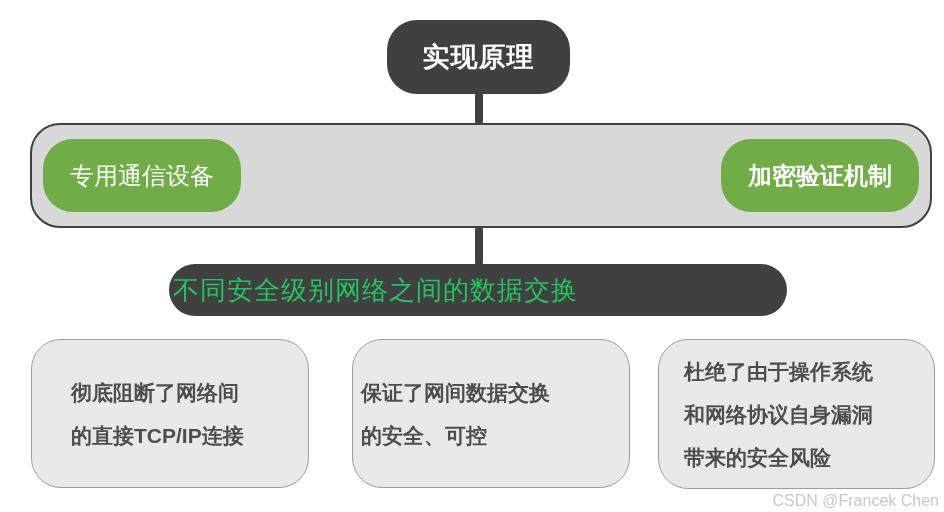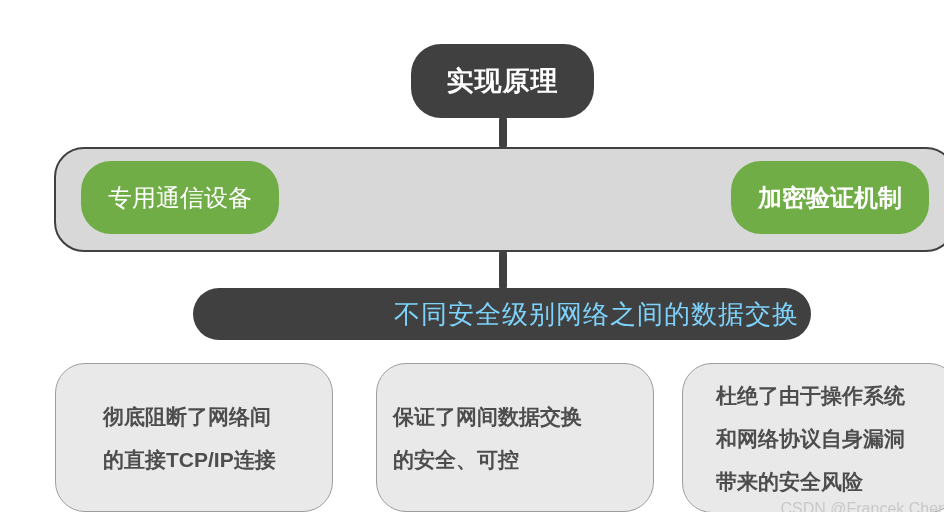--- a/index.html
+++ b/index.html
@@ -1,15 +1,15 @@
 <!DOCTYPE html>
 <html style="--dark-box: #404040; --green-box: #70ad47; --methods-bar-bg: #d8d8d8; --benefit-box-bg: #e9e9e9; --benefit-box-border: #9d9d9d; --benefit-text: #4d4d4d; --watermark-text: #c9c9c9;"><head>
 <meta charset="utf-8">
 <style>
-  * { margin: 12px; padding: 0; box-sizing: border-box; border-radius: 30px; }
+  * { margin: 4px; padding: 0; box-sizing: border-box; border-radius: 30px; }
   html, body { background: #ffffff; }
   body {
     width: 944px; height: 512px;
     position: relative;
     overflow: hidden;
     font-family: "Liberation Sans", "DejaVu Sans", sans-serif;
   }
 
   
   .title-box {
@@ -28,22 +28,22 @@
   }
   .connector.top { top: 80px; height: 33px; }
   .connector.middle { top: 214px; height: 40px; }
 
   
   .methods-bar {
     position: absolute; left: 18px; top: 111px;
     width: 902px; height: 105px;
     background: var(--methods-bar-bg, #d8d8d8);
     border: 2px solid var(--dark-box, #404040);
-    display: flex; justify-content: space-between;
-    padding: 0 13px;
+    display: flex; align-items: center; justify-content: space-between;
+    padding: 0 7px;
     gap: 38px;
   }
   .method-box {
     height: 73px;
     background: var(--green-box, #70ad47);
     color: #ffffff;
     display: flex; align-items: center; justify-content: center;
     font-size: 24px;
   }
   .method-box span {
@@ -54,22 +54,22 @@
   .method-box.w1 { width: 198px; }
   .method-box.w2 { width: 196px; }
   .method-box.w3 { width: 198px; font-weight: bold; }
   .method-box.w4 { width: 223px; }
 
   
   .exchange-bar {
     position: absolute; left: 157px; top: 252px;
     width: 618px; height: 52px;
     background: var(--dark-box, #404040);
-    color: #7dd3fc;
-    display: flex; align-items: center; justify-content: flex-end;
+    color: #22c55e;
+    display: flex; align-items: center; justify-content: flex-start;
     font-size: 26px; letter-spacing: 1px;
   }
 
   
   .benefit-box {
     position: absolute; top: 327px; height: 149px;
     background: var(--benefit-box-bg, #e9e9e9);
     border: 1px solid var(--benefit-box-border, #9d9d9d);
     color: var(--benefit-text, #4d4d4d);
     display: flex; align-items: center;

